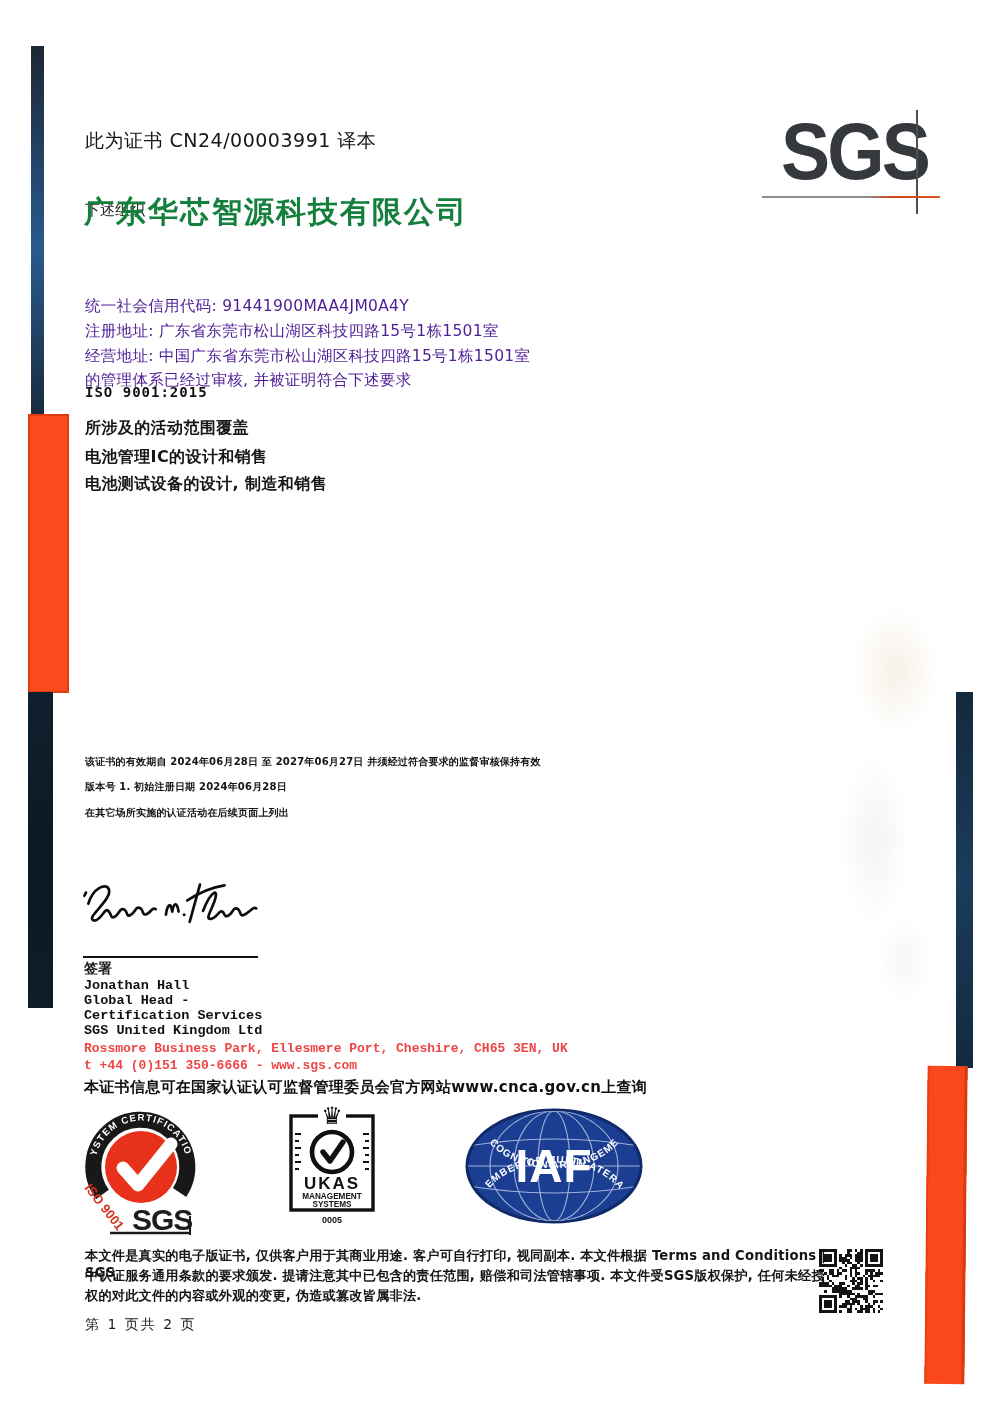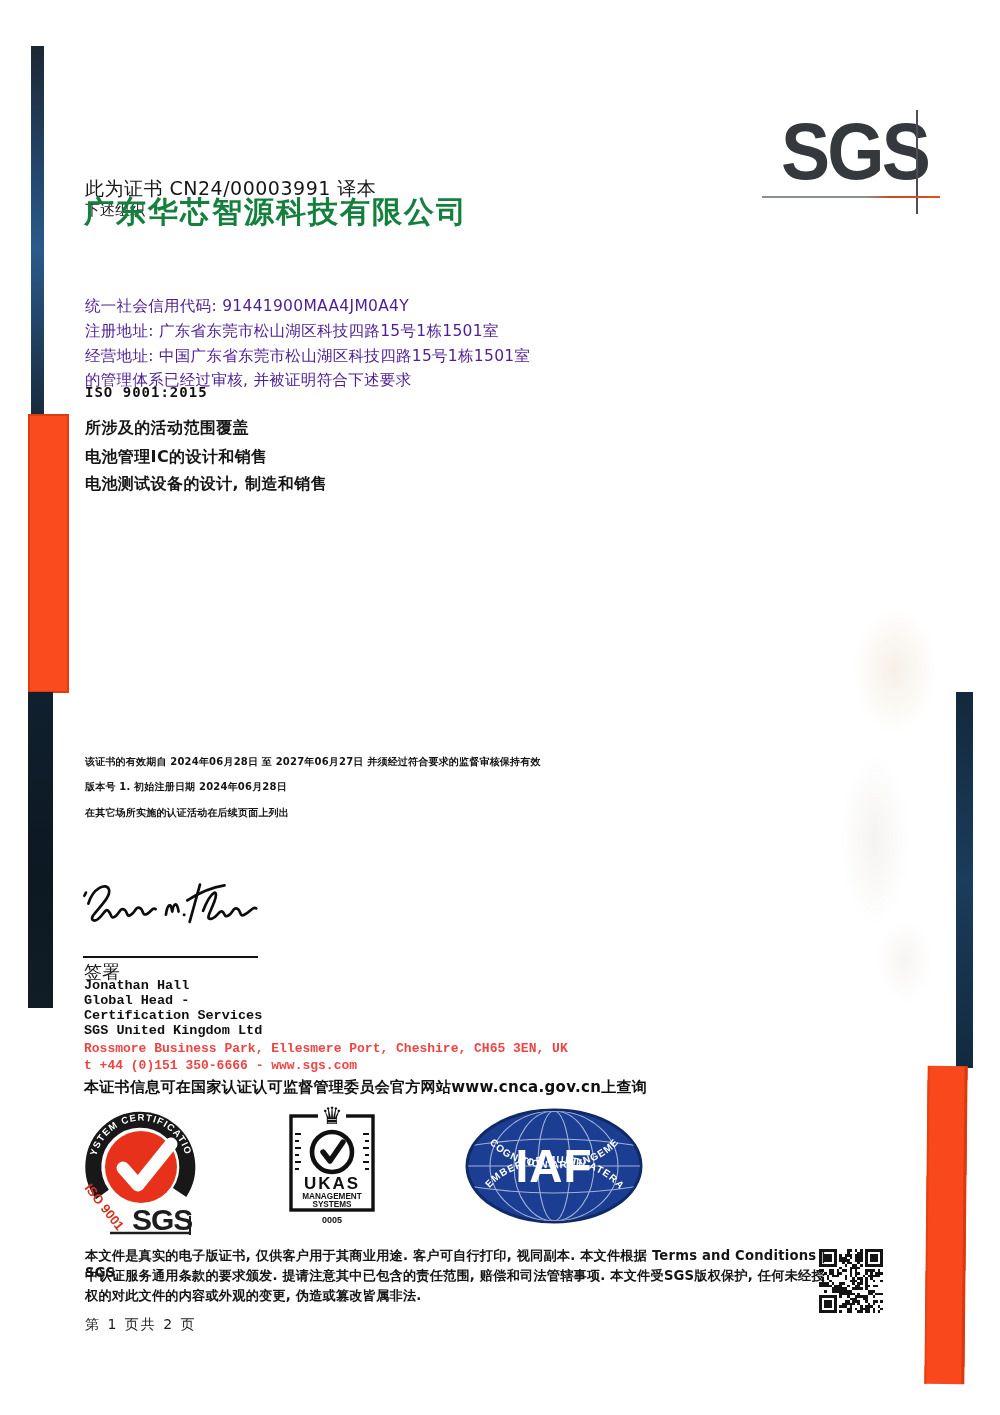--- a/index.html
+++ b/index.html
@@ -18,38 +18,38 @@
   .bar-orange-r{left:926px;top:1066px;width:40px;height:318px;background:#f9481c;
      box-shadow:inset -3px 0 0 0 #d93b10, inset 2px 0 0 0 #e8400f;transform:rotate(.6deg);}
   .stain{left:835px;top:580px;width:150px;height:440px;pointer-events:none;
      background:
        radial-gradient(60px 90px at 60px 90px,rgba(205,170,120,.18),transparent 70%),
        radial-gradient(50px 120px at 40px 260px,rgba(160,140,120,.10),transparent 70%),
        radial-gradient(40px 60px at 70px 380px,rgba(180,160,140,.10),transparent 70%);
      filter:blur(1px);}
   
   .trans-note{left:85px;top:128px;font-size:19px;letter-spacing:.5px;color:#161616;
-     font-family:"DejaVu Sans","Liberation Sans",sans-serif;margin-top:48px;}
+     font-family:"DejaVu Sans","Liberation Sans",sans-serif;}
   .org-intro{left:85px;top:171px;font-size:15px;color:#222;margin-top:30px;}
   .company{left:84px;top:192px;font-size:30px;font-weight:700;letter-spacing:2px;color:#15803d;text-align:right;}
   .sgs-word{left:781px;top:112px;font-size:80px;font-weight:900;color:#35383d;
      letter-spacing:-3px;transform:scaleX(.92);transform-origin:left top;line-height:1;
      font-family:"Liberation Sans","DejaVu Sans",sans-serif;}
   .sgs-vline{left:916px;top:110px;width:2px;height:104px;background:#4d4f58;}
   .sgs-hline{left:762px;top:196px;width:178px;height:2px;
      background:linear-gradient(90deg,#8b9095 0%,#8b9095 58%,#c84c1e 72%,#e0511c 100%);}
   
   .info{left:85px;font-size:15.5px;font-weight:400;color:#4c1d95;letter-spacing:.3px;}
   .iso{left:85px;top:384px;font-size:14px;font-weight:700;color:#111;
      font-family:"DejaVu Sans Mono","Liberation Mono",monospace;letter-spacing:1px;}
   .scope{left:85px;font-size:16px;font-weight:600;color:#161616;letter-spacing:.4px;}
   .validity{left:85px;width:660px;font-size:10px;font-weight:600;color:#141414;letter-spacing:.2px;}
   
   .sigline{left:83px;top:956px;width:175px;height:2px;background:#111;}
-  .siglabel{left:84px;top:960px;font-size:18px;font-weight:400;}
+  .siglabel{left:84px;top:960px;font-size:14px;font-weight:700;}
   .mono{font-family:"Liberation Mono","DejaVu Sans Mono",monospace;}
   .sigblock{left:84px;font-size:13.5px;color:#101010;font-weight:600;}
   .addrline{left:84px;font-size:13px;color:#ef4444;font-weight:600;}
   .verify{left:84px;top:1078px;font-size:15px;font-weight:700;color:#101010;letter-spacing:.3px;}
   
   .footer-line{left:85px;width:748px;font-size:13.2px;font-weight:700;color:#151515;letter-spacing:.2px;}
   .pageinfo{left:85px;top:1316px;font-size:14px;font-weight:400;letter-spacing:2px;}
   svg text{font-family:"Liberation Sans","DejaVu Sans",sans-serif;}
 </style>
 </head>

